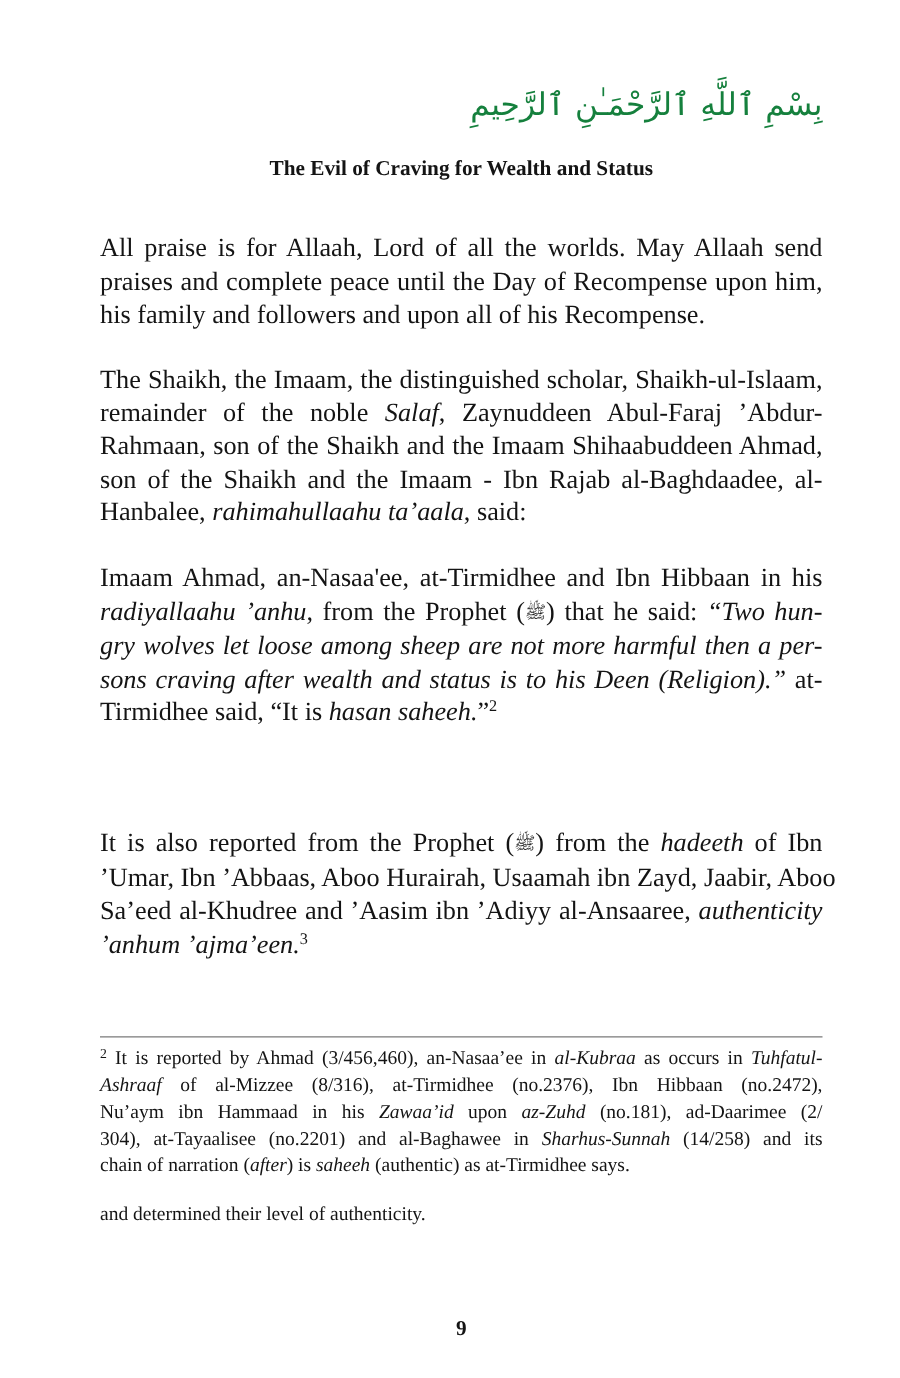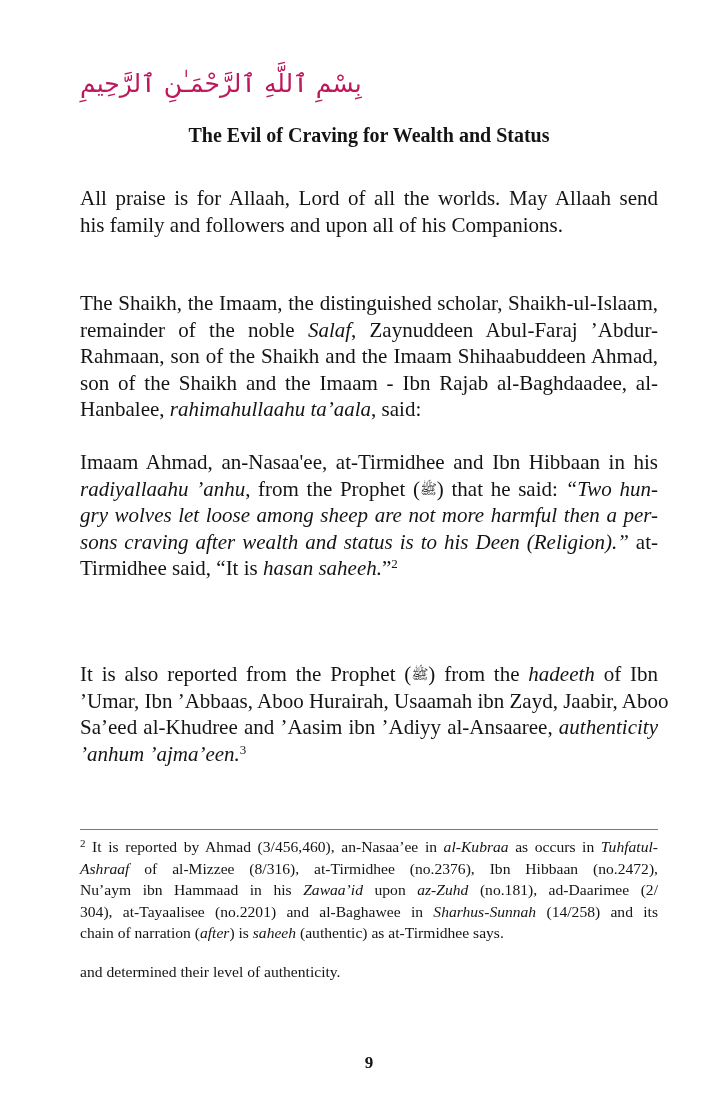--- a/index.html
+++ b/index.html
@@ -19,35 +19,35 @@
       position: absolute;
       left: 80px;
       top: 0;
       width: 578px;
     }
     .basmala {
       position: absolute;
       left: 0;
       top: 64px;
       width: 578px;
-      text-align: left;
+      text-align: right;
       font-family: "DejaVu Sans", sans-serif;
       font-size: 25px;
       line-height: 40px;
       direction: rtl;
-      color: #be185d;
+      color: #15803d;
     }
     .title {
       position: absolute;
       left: 0;
       top: 120px;
       width: 578px;
       text-align: center;
       font-weight: bold;
-      font-size: 20px;
+      font-size: 17px;
       line-height: 30px;
       margin: 0;
     }
     .body-para {
       position: absolute;
       left: 0;
       width: 578px;
       margin: 0;
       font-size: 21px;
       line-height: 26.5px;
@@ -125,21 +125,22 @@
 <body>
 
 <div class="page">
 
   <div class="basmala">بِسْمِ ٱللَّهِ ٱلرَّحْمَـٰنِ ٱلرَّحِيمِ</div>
 
   <h1 class="title">The Evil of Craving for Wealth and Status</h1>
 
   <p class="body-para p1">
       <span class="line"><span>All praise is for Allaah, Lord of all the worlds. May Allaah send</span></span>
-      <span class="line last"><span>his family and followers and upon all of his Companions.</span></span>
+      <span class="line"><span>praises and complete peace until the Day of Recompense upon him,</span></span>
+      <span class="line last"><span>his family and followers and upon all of his Recompense.</span></span>
     </p>
   <p class="body-para p2">
       <span class="line"><span>The Shaikh, the Imaam, the distinguished scholar, Shaikh-ul-Islaam,</span></span>
       <span class="line"><span>remainder of the noble </span><i>Salaf</i><span>, Zaynuddeen Abul-Faraj ’Abdur-</span></span>
       <span class="line"><span>Rahmaan, son of the Shaikh and the Imaam Shihaabuddeen Ahmad,</span></span>
       <span class="line"><span>son of the Shaikh and the Imaam - Ibn Rajab al-Baghdaadee, al-</span></span>
       <span class="line last"><span>Hanbalee, </span><i>rahimahullaahu ta’aala</i><span>, said:</span></span>
     </p>
   <p class="body-para p3">
       <span class="line"><span>Imaam Ahmad, an-Nasaa'ee, at-Tirmidhee and Ibn Hibbaan in his</span></span>

